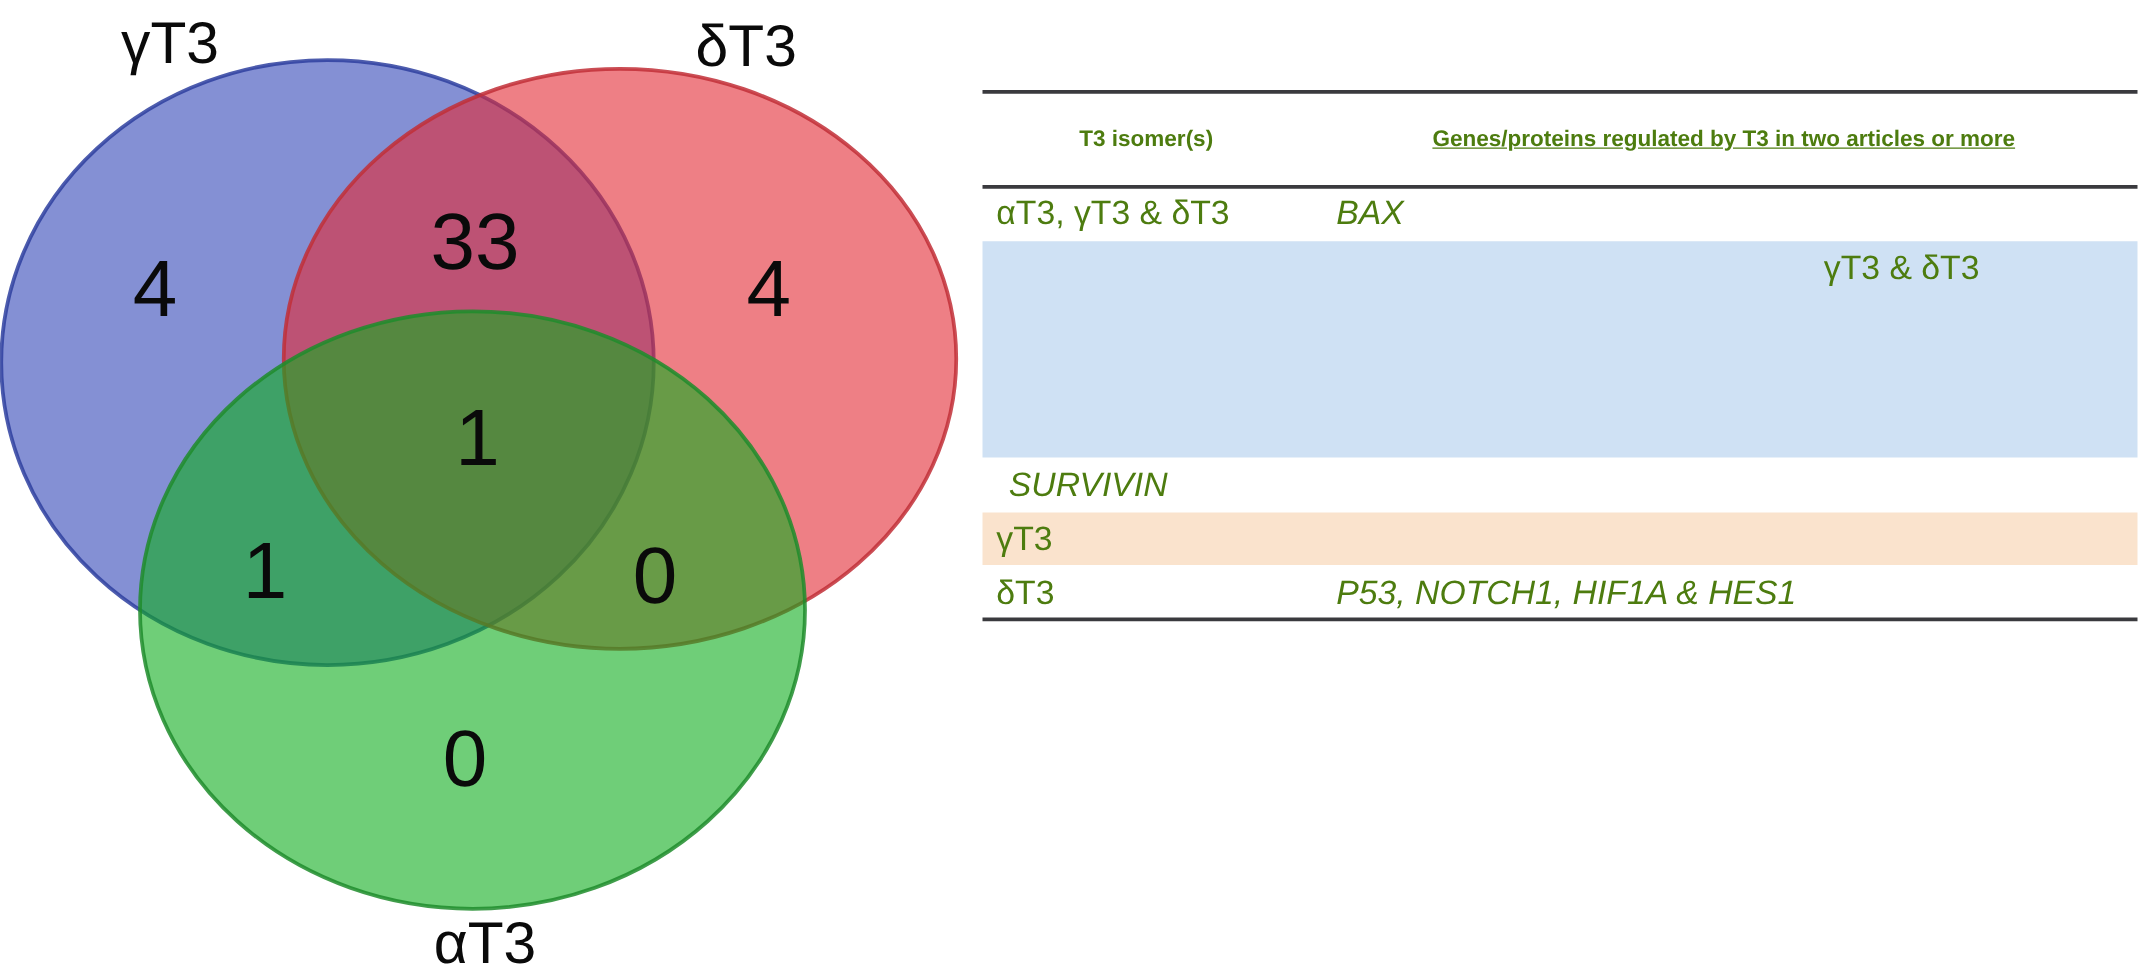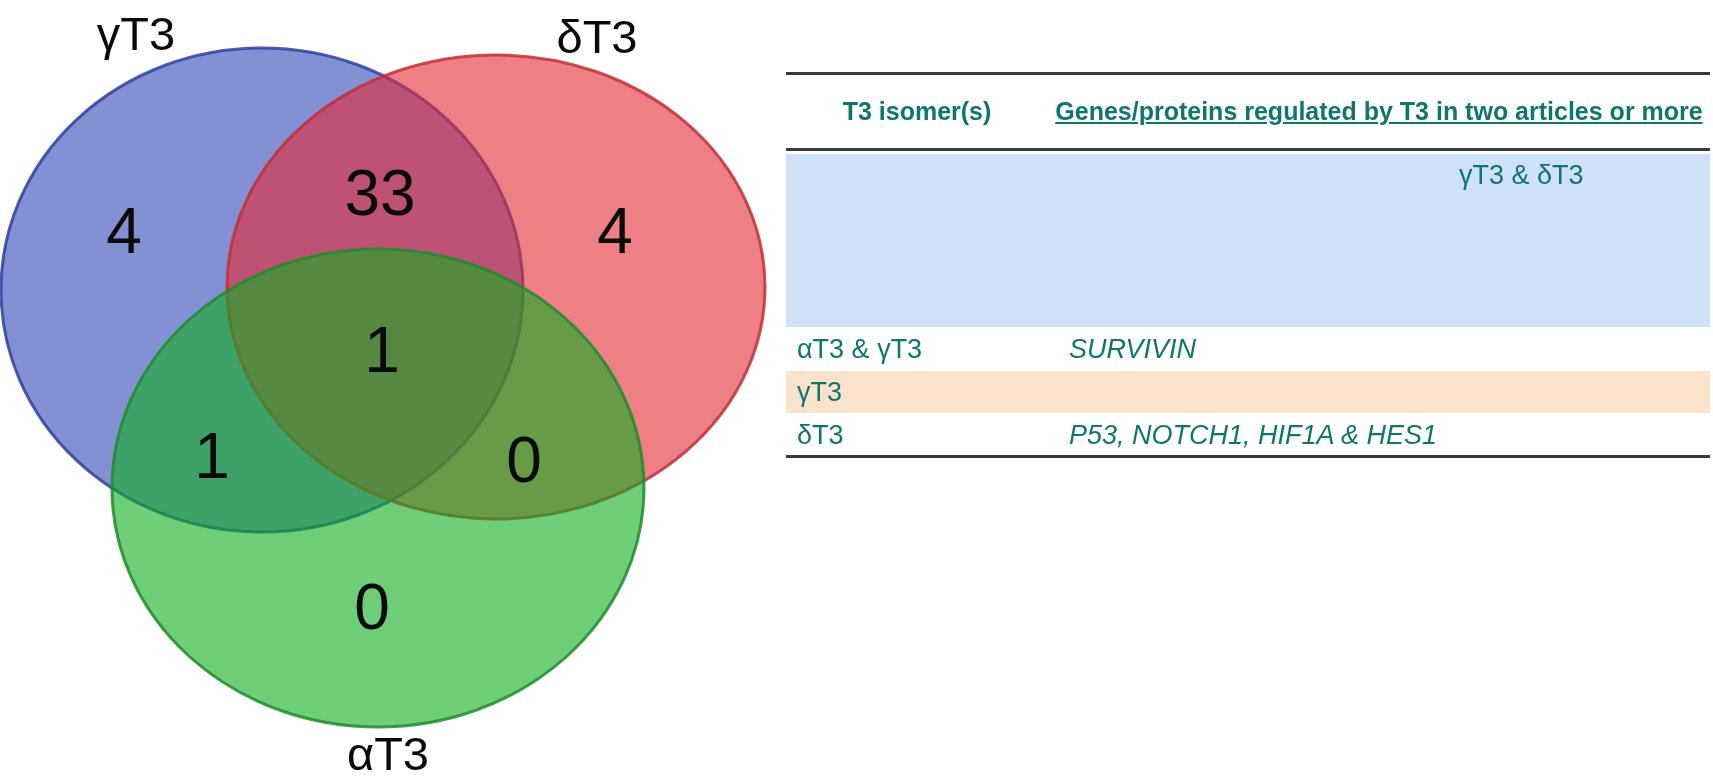--- a/index.html
+++ b/index.html
@@ -1,32 +1,32 @@
 <!DOCTYPE html>
 <html><head>
 <meta charset="utf-8">
 <style>
   html,body{margin:0;padding:0;background:#ffffff;}
   .canvas{
     position:relative;width:1713px;height:784px;background:#ffffff;overflow:hidden;
-    font-family:"Liberation Sans",sans-serif;color:#0f766e;
+    font-family:"Liberation Sans",sans-serif;color:#4d7c0f;
   }
   
   .venn-svg{position:absolute;left:0;top:0;}
   .venn-ellipse{fill-opacity:.6;stroke-width:3;stroke-opacity:.85;}
   .e-gamma{stroke:#2e3f9f;}
   .e-delta{stroke:#c12f37;}
   .e-alpha{stroke:#1f8c2b;}
   .vtext{font-family:"Liberation Sans",sans-serif;font-size:64px;fill:#0a0a0a;text-anchor:middle;}
   .vlabel{font-size:47px;}
   
   .tablewrap{position:absolute;left:786px;top:0;width:924px;}
   .spacer{height:72px;}
   .rule{height:3px;background:#3a3a3e;}
-  .thead{display:flex;min-height:73px;align-items:center;font-weight:bold;font-size:25px;line-height:31px;}
+  .thead{display:flex;min-height:73px;align-items:center;font-weight:bold;font-size:18px;line-height:31px;}
   .th1{width:262px;flex-shrink:0;text-align:center;}
   .th2{flex:1;text-align:center;text-decoration:underline;}
   .trow{display:flex;font-size:27px;line-height:31px;align-items:center;}
   .ciso{width:262px;flex-shrink:0;padding-left:11px;box-sizing:border-box;}
   .cgen{flex:1;padding-left:21px;font-style:italic;}
   .gap{height:3px;}
   .r1{min-height:39px;}
   .r2{min-height:161px;background:#cfe1f4;align-items:flex-start;padding:6px 0;justify-content:flex-end;}
   .r3{min-height:38px;}
   .r4{min-height:42px;background:#fae3cd;}
@@ -59,29 +59,32 @@
     <div class="spacer"></div>
     <div class="rule"></div>
 
     <div class="thead">
       <div class="th1">T3 isomer(s)</div>
       <div class="th2">Genes/proteins regulated by T3 in two articles or more</div>
     </div>
 
     <div class="rule"></div>
 
+    <div class="trow r1">
+      <div class="ciso">αT3, γT3 &amp; δT3</div>
+      <div class="cgen">BAX</div>
+    </div>
     <div class="gap"></div>
 
     <div class="trow r2">
       <div class="ciso">γT3 &amp; δT3</div>
     </div>
     <div class="gap"></div>
 
     <div class="trow r3">
-      <div class="ciso">αT3 &amp; γT3</div>
       <div class="cgen">SURVIVIN</div>
     </div>
     <div class="gap"></div>
 
     <div class="trow r4">
       <div class="ciso">γT3</div>
     </div>
     <div class="gap"></div>
 
     <div class="trow r5">

